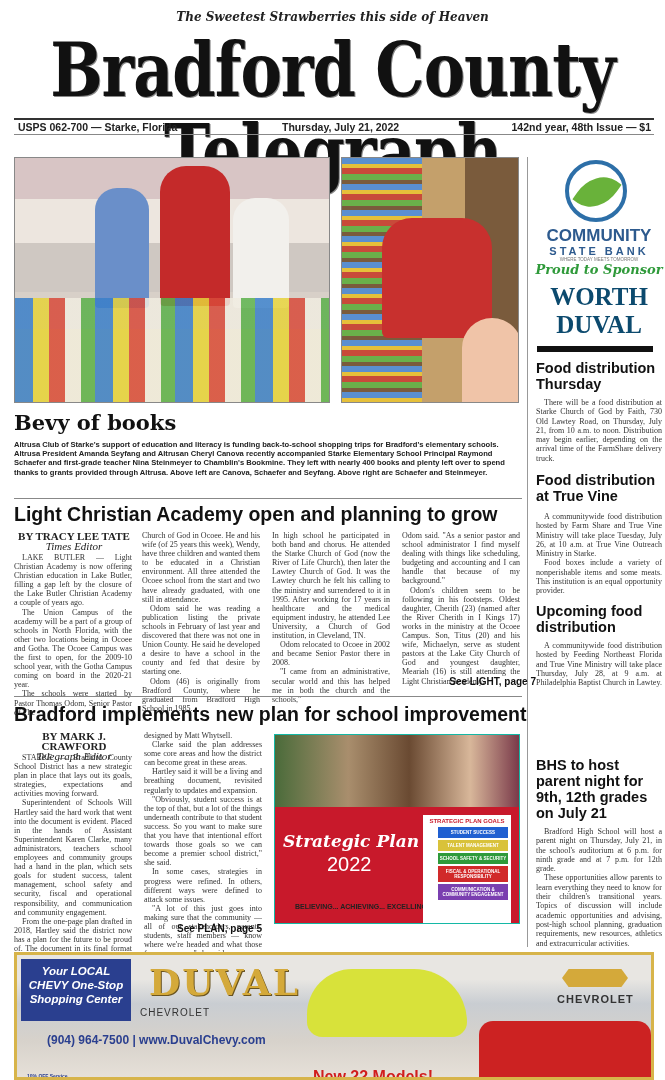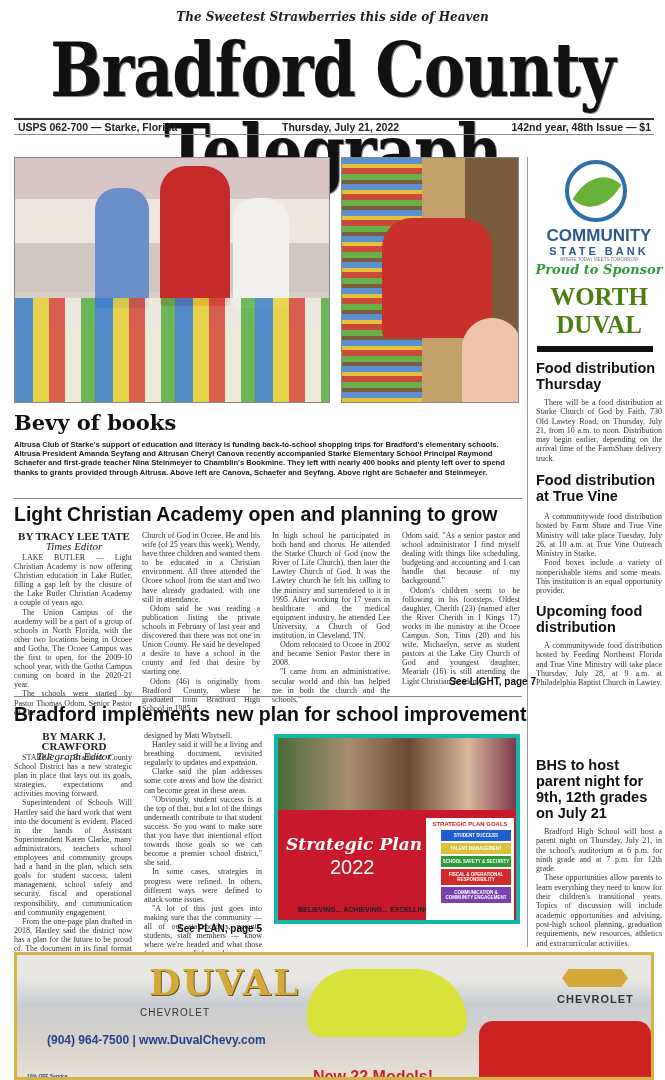--- a/index.html
+++ b/index.html
@@ -14,40 +14,40 @@
 
   .photo { position: absolute; overflow: hidden; border: 1px solid #888; }
   .photo1 { left: 14px; top: 157px; width: 316px; height: 246px; background: linear-gradient(#d8c5c5 0 17%, #ede6df 17% 35%, #cfc8c2 35% 55%, #d8d0c8 55% 70%, #e6d9a8 70% 100%); }
   .photo2 { left: 341px; top: 157px; width: 178px; height: 246px; background: linear-gradient(90deg, #8a6c4a 0 25%, #c4a06b 25% 70%, #7a5b3c 70%); }
 
   .sidebar-rule { position: absolute; left: 527px; top: 157px; width: 1px; height: 790px; background: #999; }
   .csb-logo { position: absolute; left: 565px; top: 160px; width: 62px; height: 62px; border-radius: 50%; border: 4px solid #2d6fa8; background: #fff; }
   .csb-logo .leaf { position: absolute; left: 12px; top: 8px; width: 32px; height: 40px; background: #69b23a; border-radius: 80% 0 80% 0; transform: rotate(35deg); }
   .csb-name { position: absolute; left: 533px; width: 132px; text-align: center; font-family: "Liberation Sans", sans-serif; color: #2d5a8e; }
   .sponsor { position: absolute; left: 533px; top: 262px; width: 132px; text-align: center; font-family: "DejaVu Serif", serif; font-style: italic; font-weight: bold; font-size: 13px; color: #2f9a3a; }
-  .worth { position: absolute; left: 533px; width: 132px; text-align: center; font-family: "Liberation Serif", serif; font-weight: bold; color: #4d7c0f; }
+  .worth { position: absolute; left: 533px; width: 132px; text-align: center; font-family: "Liberation Serif", serif; font-weight: bold; color: #0c4a6e; }
   .worth-bar { position: absolute; left: 537px; top: 346px; width: 116px; height: 6px; background: #111; }
 
   .side-head { position: absolute; left: 536px; width: 126px; font-family: "Liberation Sans", sans-serif; font-weight: bold; font-size: 14.5px; line-height: 16px; color: #111; }
   .side-body { position: absolute; left: 536px; width: 126px; font-size: 8px; line-height: 9.3px; text-align: justify; color: #333; }
   .side-body p { text-indent: 8px; }
 
   .bevy-title { position: absolute; left: 14px; top: 410px; font-family: "DejaVu Serif", serif; font-weight: bold; font-size: 21px; color: #111; }
   .bevy-caption { position: absolute; left: 14px; top: 440px; width: 510px; font-family: "Liberation Sans", sans-serif; font-weight: bold; font-size: 7.6px; line-height: 9.2px; color: #222; }
 
   .divider { position: absolute; left: 14px; width: 508px; height: 1px; background: #888; }
   .headline { position: absolute; left: 14px; font-family: "Liberation Sans", sans-serif; font-weight: bold; font-size: 19.5px; color: #111; white-space: nowrap; }
   .byline { position: absolute; text-align: center; font-family: Liberation Serif, serif; font-size: 11px; line-height: 10px; }
   .byline b { display: block; }
   .byline i { display: block; }
   .col { position: absolute; font-size: 8px; line-height: 9.1px; text-align: justify; color: #333; }
   .col p { text-indent: 8px; }
   .jump { position: absolute; font-family: "Liberation Sans", sans-serif; font-weight: bold; font-size: 10px; color: #111; text-align: right; }
 
-  .plan-img { position: absolute; left: 274px; top: 734px; width: 246px; height: 190px; background: #c8192b; border: 4px solid #14b8a6; overflow: hidden; }
+  .plan-img { position: absolute; left: 274px; top: 734px; width: 246px; height: 190px; background: #c8192b; border: 1px solid #14b8a6; overflow: hidden; }
   .plan-kids { position: absolute; left: 0; top: 0; width: 100%; height: 72px; background: linear-gradient(90deg, #4a6b3a, #a98e6d 30%, #6a4a32 55%, #d8b79a 80%, #7a3a4a); }
   .plan-title { position: absolute; left: 8px; top: 96px; font-family: "DejaVu Serif", serif; font-style: italic; font-weight: bold; font-size: 17px; color: #fff; }
   .plan-year { position: absolute; left: 52px; top: 118px; font-family: "Liberation Sans", sans-serif; font-size: 20px; color: #fff; }
   .plan-motto { position: absolute; left: 20px; top: 168px; font-family: "Liberation Sans", sans-serif; font-weight: bold; font-size: 7px; color: #222; }
   .goals { position: absolute; left: 148px; top: 80px; width: 88px; height: 108px; background: #fff; padding: 3px; }
   .goals-title { font-family: "Liberation Sans", sans-serif; font-weight: bold; font-size: 6px; color: #c8192b; text-align: center; margin-bottom: 3px; }
   .goal { font-family: "Liberation Sans", sans-serif; font-weight: bold; font-size: 4.5px; color: #fff; text-align: center; padding: 3px 1px; margin: 2px 0 2px 12px; }
 
   .ad { position: absolute; left: 14px; top: 952px; width: 640px; height: 128px; border: 3px solid #d7b44a; background: linear-gradient(#e8e6e2 0 20%, #c9cdd2 40%, #d7d2cb 70%, #e6e0d8); overflow: hidden; }
   .ad-box { position: absolute; left: 4px; top: 4px; width: 110px; height: 62px; background: #2a3f8f; color: #fff; font-family: "Liberation Sans", sans-serif; font-weight: bold; font-style: italic; font-size: 11.5px; line-height: 14px; text-align: center; padding-top: 5px; }
@@ -154,22 +154,22 @@
   <b>BY MARK J. CRAWFORD</b>
   <i>Telegraph Editor</i>
 </div>
 <div class="col" style="left:14px;top:753px;width:118px;">
   <p>STARKE — Bradford County School District has a new strategic plan in place that lays out its goals, strategies, expectations and activities moving forward.</p>
   <p>Superintendent of Schools Will Hartley said the hard work that went into the document is evident. Placed in the hands of Assistant Superintendent Karen Clarke, many administrators, teachers school employees and community groups had a hand in the plan, which sets goals for student success, talent management, school safety and security, fiscal and operational responsibility, and communication and community engagement.</p>
   <p>From the one-page plan drafted in 2018, Hartley said the district now has a plan for the future to be proud of. The document in its final format was</p>
 </div>
 <div class="col" style="left:144px;top:731px;width:118px;">
   <p style="text-indent:0">designed by Matt Whytsell.</p>
+  <p>Clarke said the plan addresses some core areas and how the district can become great in these areas.</p>
   <p>Hartley said it will be a living and breathing document, revisited regularly to updates and expansion.</p>
-  <p>Clarke said the plan addresses some core areas and how the district can become great in these areas.</p>
   <p>"Obviously, student success is at the top of that, but a lot of the things underneath contribute to that student success. So you want to make sure that you have that intentional effort towards those goals so we can become a premier school district," she said.</p>
   <p>In some cases, strategies in progress were refined. In others, different ways were defined to attack some issues.</p>
   <p>"A lot of this just goes into making sure that the community — all of our stakeholders, parents, students, staff members — know where we're headed and what those focus areas are," she said.</p>
 </div>
 <div class="jump" style="left:144px;top:923px;width:118px;">See PLAN, page 5</div>
 
 <div class="plan-img">
   <div class="plan-kids"></div>
   <div class="plan-title">Strategic Plan</div>
   <div class="plan-year">2022</div>
@@ -178,20 +178,21 @@
     <div class="goals-title">STRATEGIC PLAN GOALS</div>
     <div class="goal" style="background:#1f5fd1">STUDENT SUCCESS</div>
     <div class="goal" style="background:#d9c23a">TALENT MANAGEMENT</div>
     <div class="goal" style="background:#2e9a3a">SCHOOL SAFETY &amp; SECURITY</div>
     <div class="goal" style="background:#d12a2a">FISCAL &amp; OPERATIONAL RESPONSIBILITY</div>
     <div class="goal" style="background:#7a3fb0">COMMUNICATION &amp; COMMUNITY ENGAGEMENT</div>
   </div>
 </div>
 
 <div class="ad">
+  <div class="ad-box">Your LOCAL CHEVY One-Stop Shopping Center</div>
   <div class="ad-duval">DUVAL</div>
   <div class="ad-chev-small">CHEVROLET</div>
   <div class="ad-car"></div>
   <div class="ad-truck"></div>
   <div class="ad-bowtie"></div>
   <div class="ad-chev-big">CHEVROLET</div>
   <div class="ad-addr">
     <div>(904) 964-7500 | www.DuvalChevy.com</div>
   </div>
   <div class="ad-new">New 22 Models!</div>

